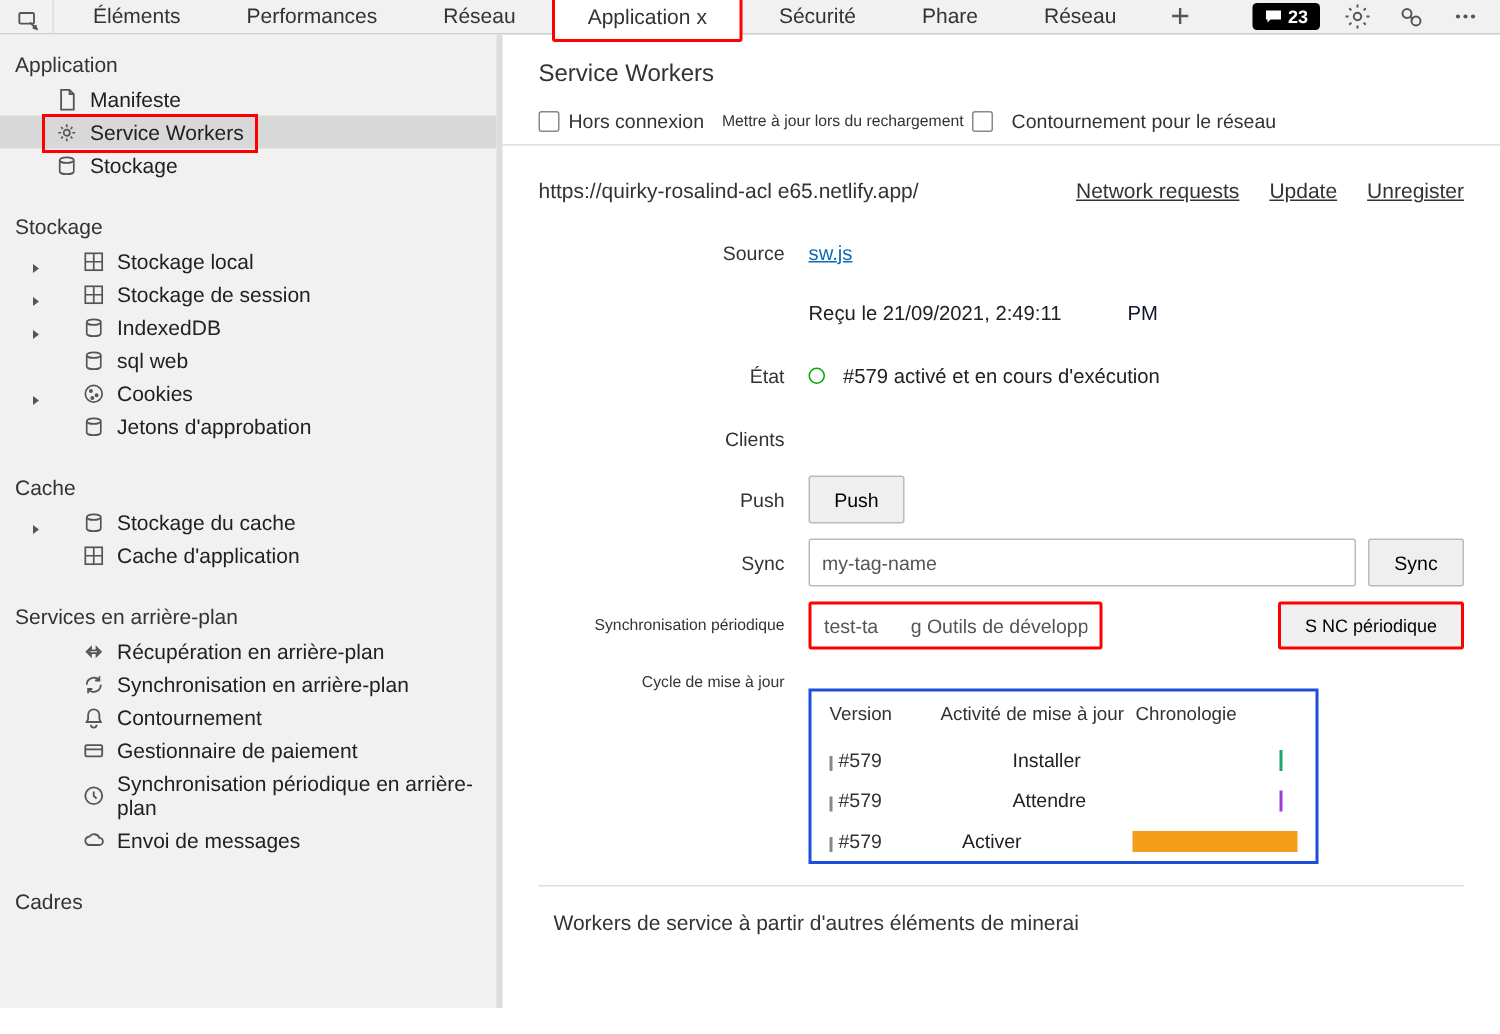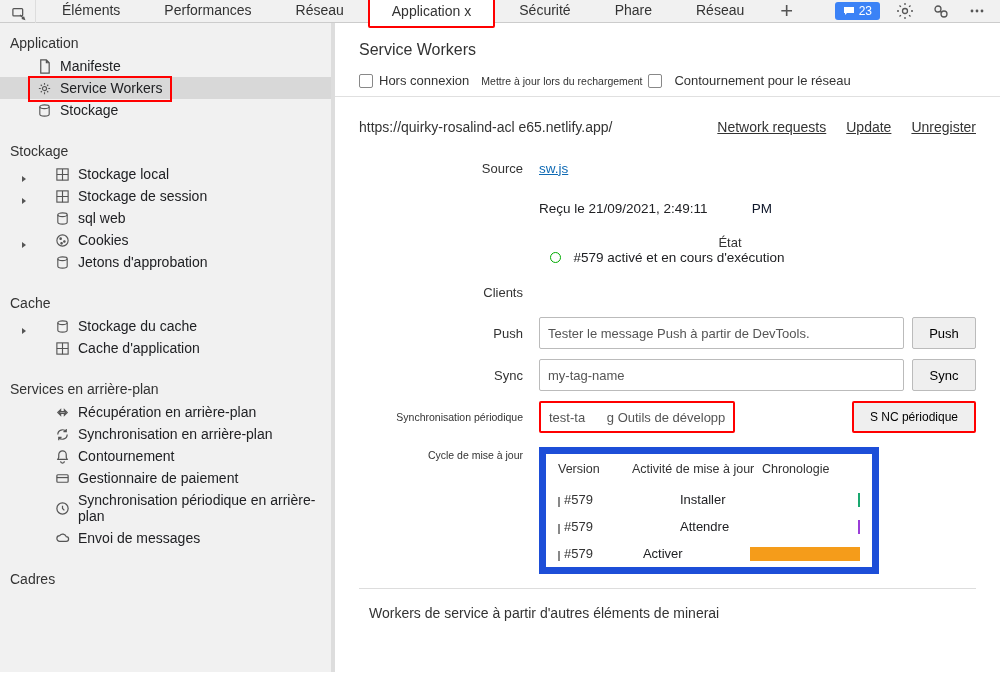--- a/index.html
+++ b/index.html
@@ -9,21 +9,21 @@
   .top-bar { height: 23px; border-bottom: 1px solid #ccc; display: flex; align-items: flex-start; padding: 0 4px; background: #f1f1f1; }
   .top-left-icon { width: 32px; height: 28px; display:flex; align-items:center; justify-content:center; border-right:1px solid #ddd; margin-right:4px;}
   .top-left-icon svg { width:16px; height:14px;}
   .tabs { display:flex; align-items:center; flex:1; height:100%;}
   .tab { padding: 0 22px; height:100%; display:flex; align-items:center; cursor:pointer; font-size:14px; color:#333;}
   .tab.active { border:2px solid red; border-radius:2px; height:34px; margin:0 2px; background:#fff;}
   .tab.inactive { border-bottom:2px solid transparent;}
   .close-x { margin-left:4px; font-size:14px;}
   .top-right { display:flex; align-items:center; gap:14px; padding-right:8px;}
   .icon-btn { width:22px; height:22px; display:flex; align-items:center; justify-content:center; cursor:pointer;}
-  .msg-badge { background:#3b82f6; color:#fff; border-radius:3px; padding:2px 8px; font-size:12px; display:flex; align-items:center; gap:4px;}
+  .msg-badge { background:#000000; color:#fff; border-radius:3px; padding:2px 8px; font-size:12px; display:flex; align-items:center; gap:4px;font-weight:bold;}
   .plus-btn { font-size:22px; color:#555; padding:0 14px; cursor:pointer;}
   
   .main { display:flex; height: calc(689px - 40px); }
   
   
   .sidebar { width:335px; border-right:4px solid #ddd; background:#f1f1f1; overflow-y:auto; padding-top:6px; font-size:14px;}
   .side-section { margin-bottom:16px;}
   .side-title { padding:6px 10px 4px 10px; color:#333; font-size:14px;}
   .side-item { display:flex; align-items:center; padding:3px 10px 3px 36px; cursor:pointer; gap:8px;}
   .side-item.level2 { padding-left:54px;}
@@ -56,21 +56,21 @@
   .field-val { flex:1; font-size:13.5px; display:flex; align-items:center; gap:8px;}
   .field-val a { color:#0f6ab4; text-decoration:underline;}
   .status-dot { width:11px; height:11px; border:1.5px solid #0a0; border-radius:50%; display:inline-block; margin-right:4px;}
   
   .input-row { display:flex; align-items:center; gap:8px;}
   .text-in { flex:1; border:1px solid #bbb; height:32px; padding:4px 8px; font-size:13px; color:#555; border-radius:2px; max-width:370px;}
   .text-in.red { border:2px solid red;}
   .btn-side { background:#efefef; border:1px solid #bbb; height:32px; padding:0 16px; font-size:13px; cursor:pointer; border-radius:2px; min-width:64px;}
   .btn-side.red { border:2px solid red;}
   
-  .timeline-box { margin-left:0; border:7px solid #1d4ed8; background:#fff; width:340px; margin-top:4px;}
+  .timeline-box { margin-left:0; border:2px solid #1d4ed8; background:#fff; width:340px; margin-top:16px;}
   .tl-head { display:flex; padding:8px 12px 10px 12px; font-size:12.5px; color:#333;}
   .tl-col-v { width:74px;}
   .tl-col-a { width:130px;}
   .tl-col-t { flex:1;}
   .tl-row { display:flex; align-items:center; padding:6px 12px; font-size:13px;gap:48px;}
   .tl-v { width:74px; color:#333; position:relative; padding-left:6px;}
   .tl-v::before{content:"";position:absolute;left:0;top:5px;width:2px;height:10px;background:#888;}
   .tl-a { width:130px;}
   .tl-t { flex:1; height:14px; display:flex; align-items:center;}
   .bar-green { width:2px; height:14px; background:#1aa86f;}
@@ -182,20 +182,32 @@
         <span class="tri"><svg viewBox="0 0 8 8" fill="#555">
               <path d="M2 1l4 3-4 3z"></path>
             </svg></span>
         <div class="side-icon">
             <svg viewBox="0 0 16 16" fill="none" stroke="#555" stroke-width="1.2">
               <rect x="2" y="2" width="12" height="12"></rect>
               <path d="M2 8h12M8 2v12"></path>
             </svg>
           </div>
         <span>Stockage de session</span>
+      </div>
+      <div class="side-item has-tri">
+        <span class="tri"><svg viewBox="0 0 8 8" fill="#555">
+              <path d="M2 1l4 3-4 3z"></path>
+            </svg></span>
+        <div class="side-icon">
+            <svg viewBox="0 0 16 16" fill="none" stroke="#555" stroke-width="1.2">
+              <ellipse cx="8" cy="4" rx="5" ry="2"></ellipse>
+              <path d="M3 4v8c0 1.1 2.2 2 5 2s5-.9 5-2V4"></path>
+            </svg>
+          </div>
+        <span>IndexedDB</span>
       </div>
       <div class="side-item level2">
         <div class="side-icon">
             <svg viewBox="0 0 16 16" fill="none" stroke="#555" stroke-width="1.2">
               <ellipse cx="8" cy="4" rx="5" ry="2"></ellipse>
               <path d="M3 4v8c0 1.1 2.2 2 5 2s5-.9 5-2V4"></path>
             </svg>
           </div>
         <span>sql web</span>
       </div>
@@ -342,35 +354,34 @@
             <a href="#">sw.js</a>
           </div>
       </div>
       <div class="field-row">
         <div class="field-label"></div>
         <div class="field-val">
           <span>Reçu le 21/09/2021, 2:49:11</span>
           <span style="margin-left:36px;color:#0f172a;">PM</span>
         </div>
       </div>
-      <div class="field-row" style="margin-top:12px;flex-direction:column;">
+      <div class="field-row" style="margin-top:12px;">
         <div class="field-label">État</div>
         <div class="field-val">
           <span class="status-dot"></span>
           <span>#579 activé et en cours d'exécution</span>
         </div>
       </div>
       <div class="field-row" style="margin-top:12px;">
         <div class="field-label">Clients</div>
       </div>
 
       <div class="field-row" style="margin-top:7px;">
         <div class="field-label">Push</div>
         <div class="field-val input-row">
-          <input class="text-in" value="Tester le message Push à partir de DevTools." style="">
           <button class="btn-side">Push</button>
         </div>
       </div>
       <div class="field-row">
         <div class="field-label">Sync</div>
         <div class="field-val input-row">
           <input class="text-in" value="my-tag-name" style="">
           <button class="btn-side">Sync</button>
         </div>
       </div>

